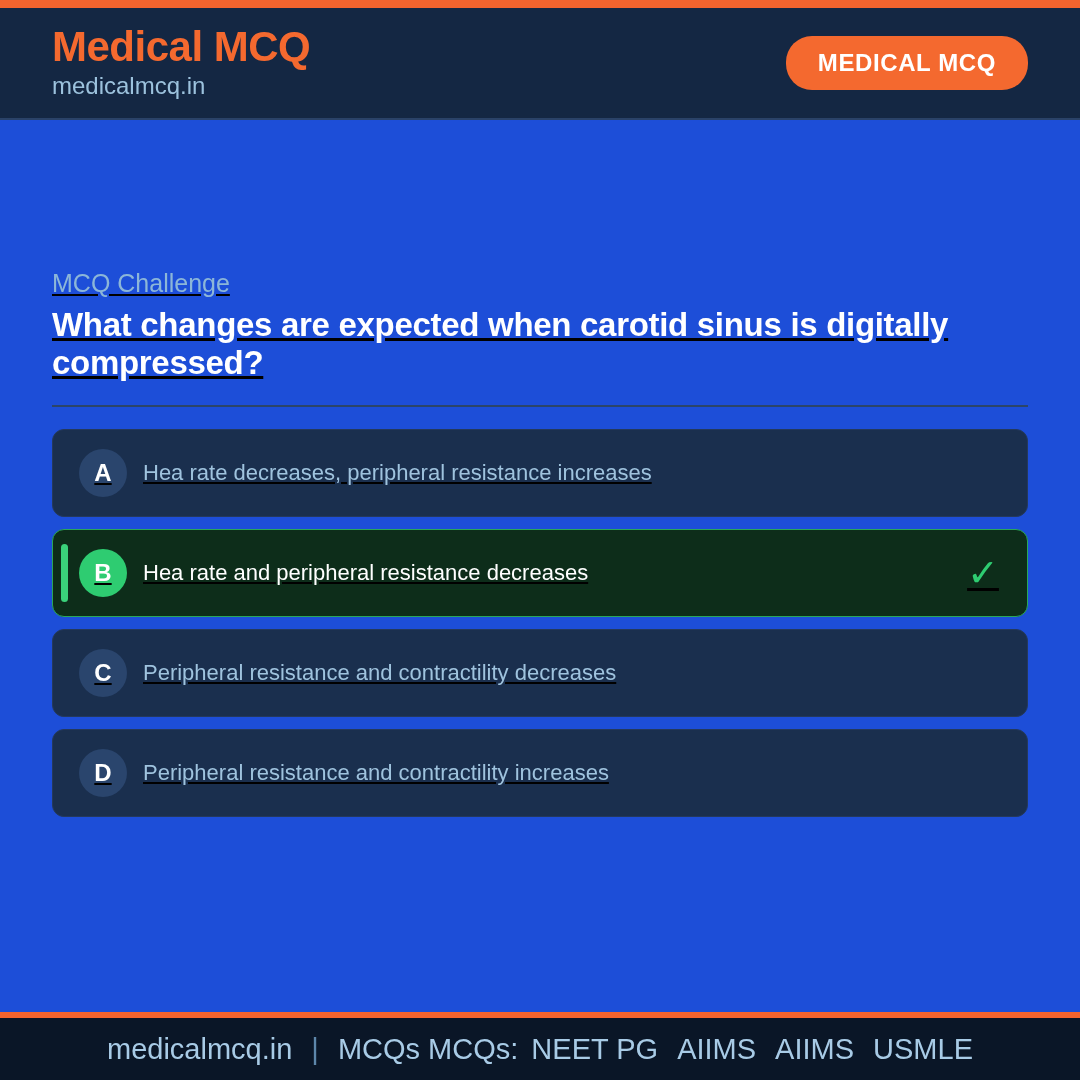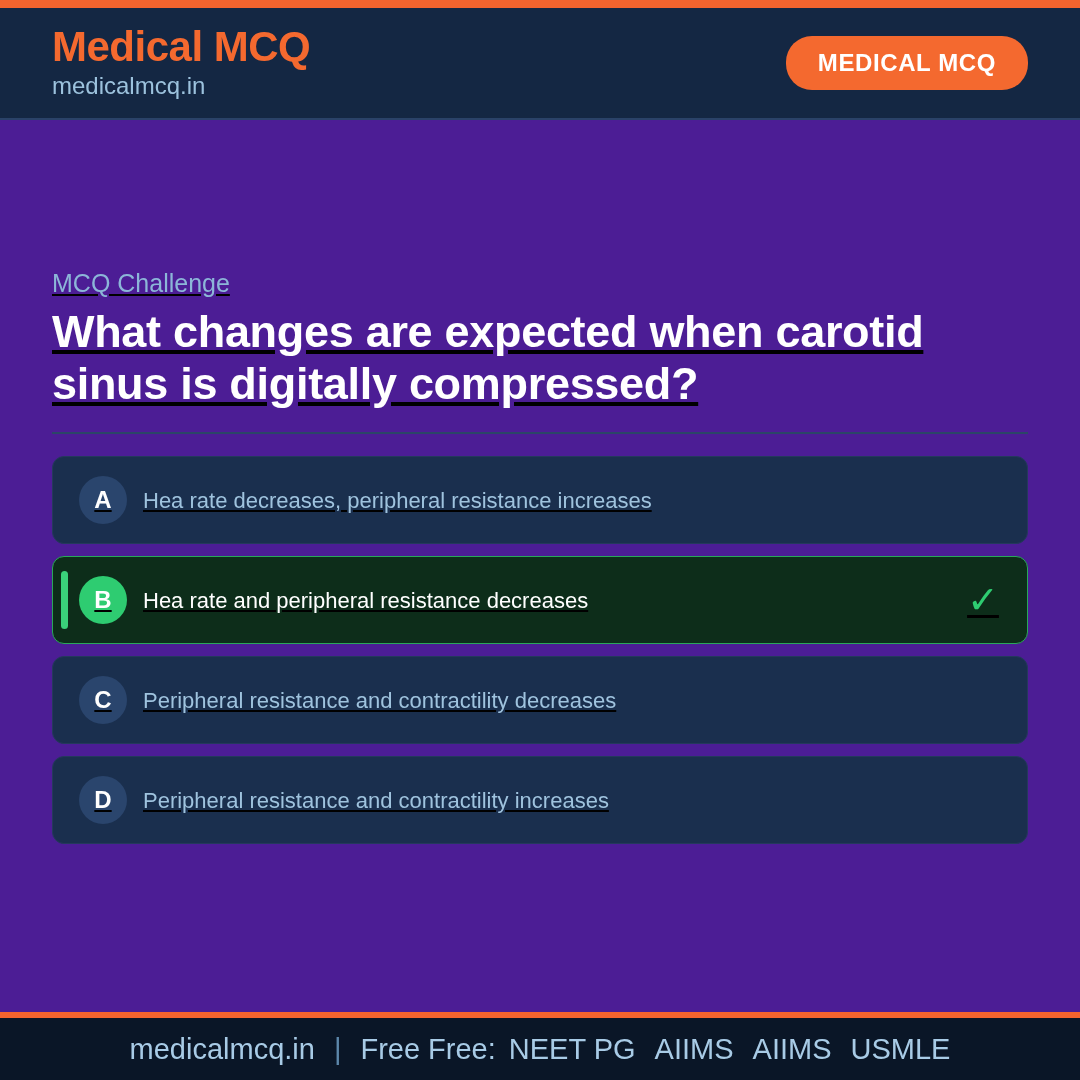--- a/index.html
+++ b/index.html
@@ -12,21 +12,21 @@
     height: 1080px;
     background: #0d1b2e;
     font-family: "Liberation Sans", sans-serif;
     overflow: hidden;
   }
 
   #page {
     position: relative;
     width: 1080px;
     height: 1080px;
-    background: #4c1d95;
+    background: #1d4ed8;
     display: flex;
     flex-direction: column;
   }
 
   
   .top-accent {
     height: 8px;
     width: 100%;
     background: #f4642e;
     flex: 0 0 auto;
@@ -84,21 +84,21 @@
 
   .eyebrow {
     color: #8cb6d8;
     font-size: 25px;
     line-height: 1.2;
     margin-bottom: 8px;
   }
 
   .question {
     color: #ffffff;
-    font-size: 45px;
+    font-size: 33px;
     font-weight: bold;
     line-height: 1.16;
     letter-spacing: -0.3px;
     margin: 0 0 22px 0;
     max-width: 985px;
   }
 
   .divider {
     height: 2px;
     background: #2c4568;
@@ -255,21 +255,21 @@
         <span class="tick"></span>
       </div>
 
     </div>
   </div>
 
   <div class="footer">
     <div class="footer-inner">
       <span>medicalmcq.in</span>
       <span class="footer-sep">|</span>
-      <span>Free Free:</span>
+      <span>MCQs MCQs:</span>
       <span class="footer-exams">
         <span>NEET PG</span>
         <span>AIIMS</span>
         <span>AIIMS</span>
         <span>USMLE</span>
       </span>
     </div>
   </div>
 
 </div>

